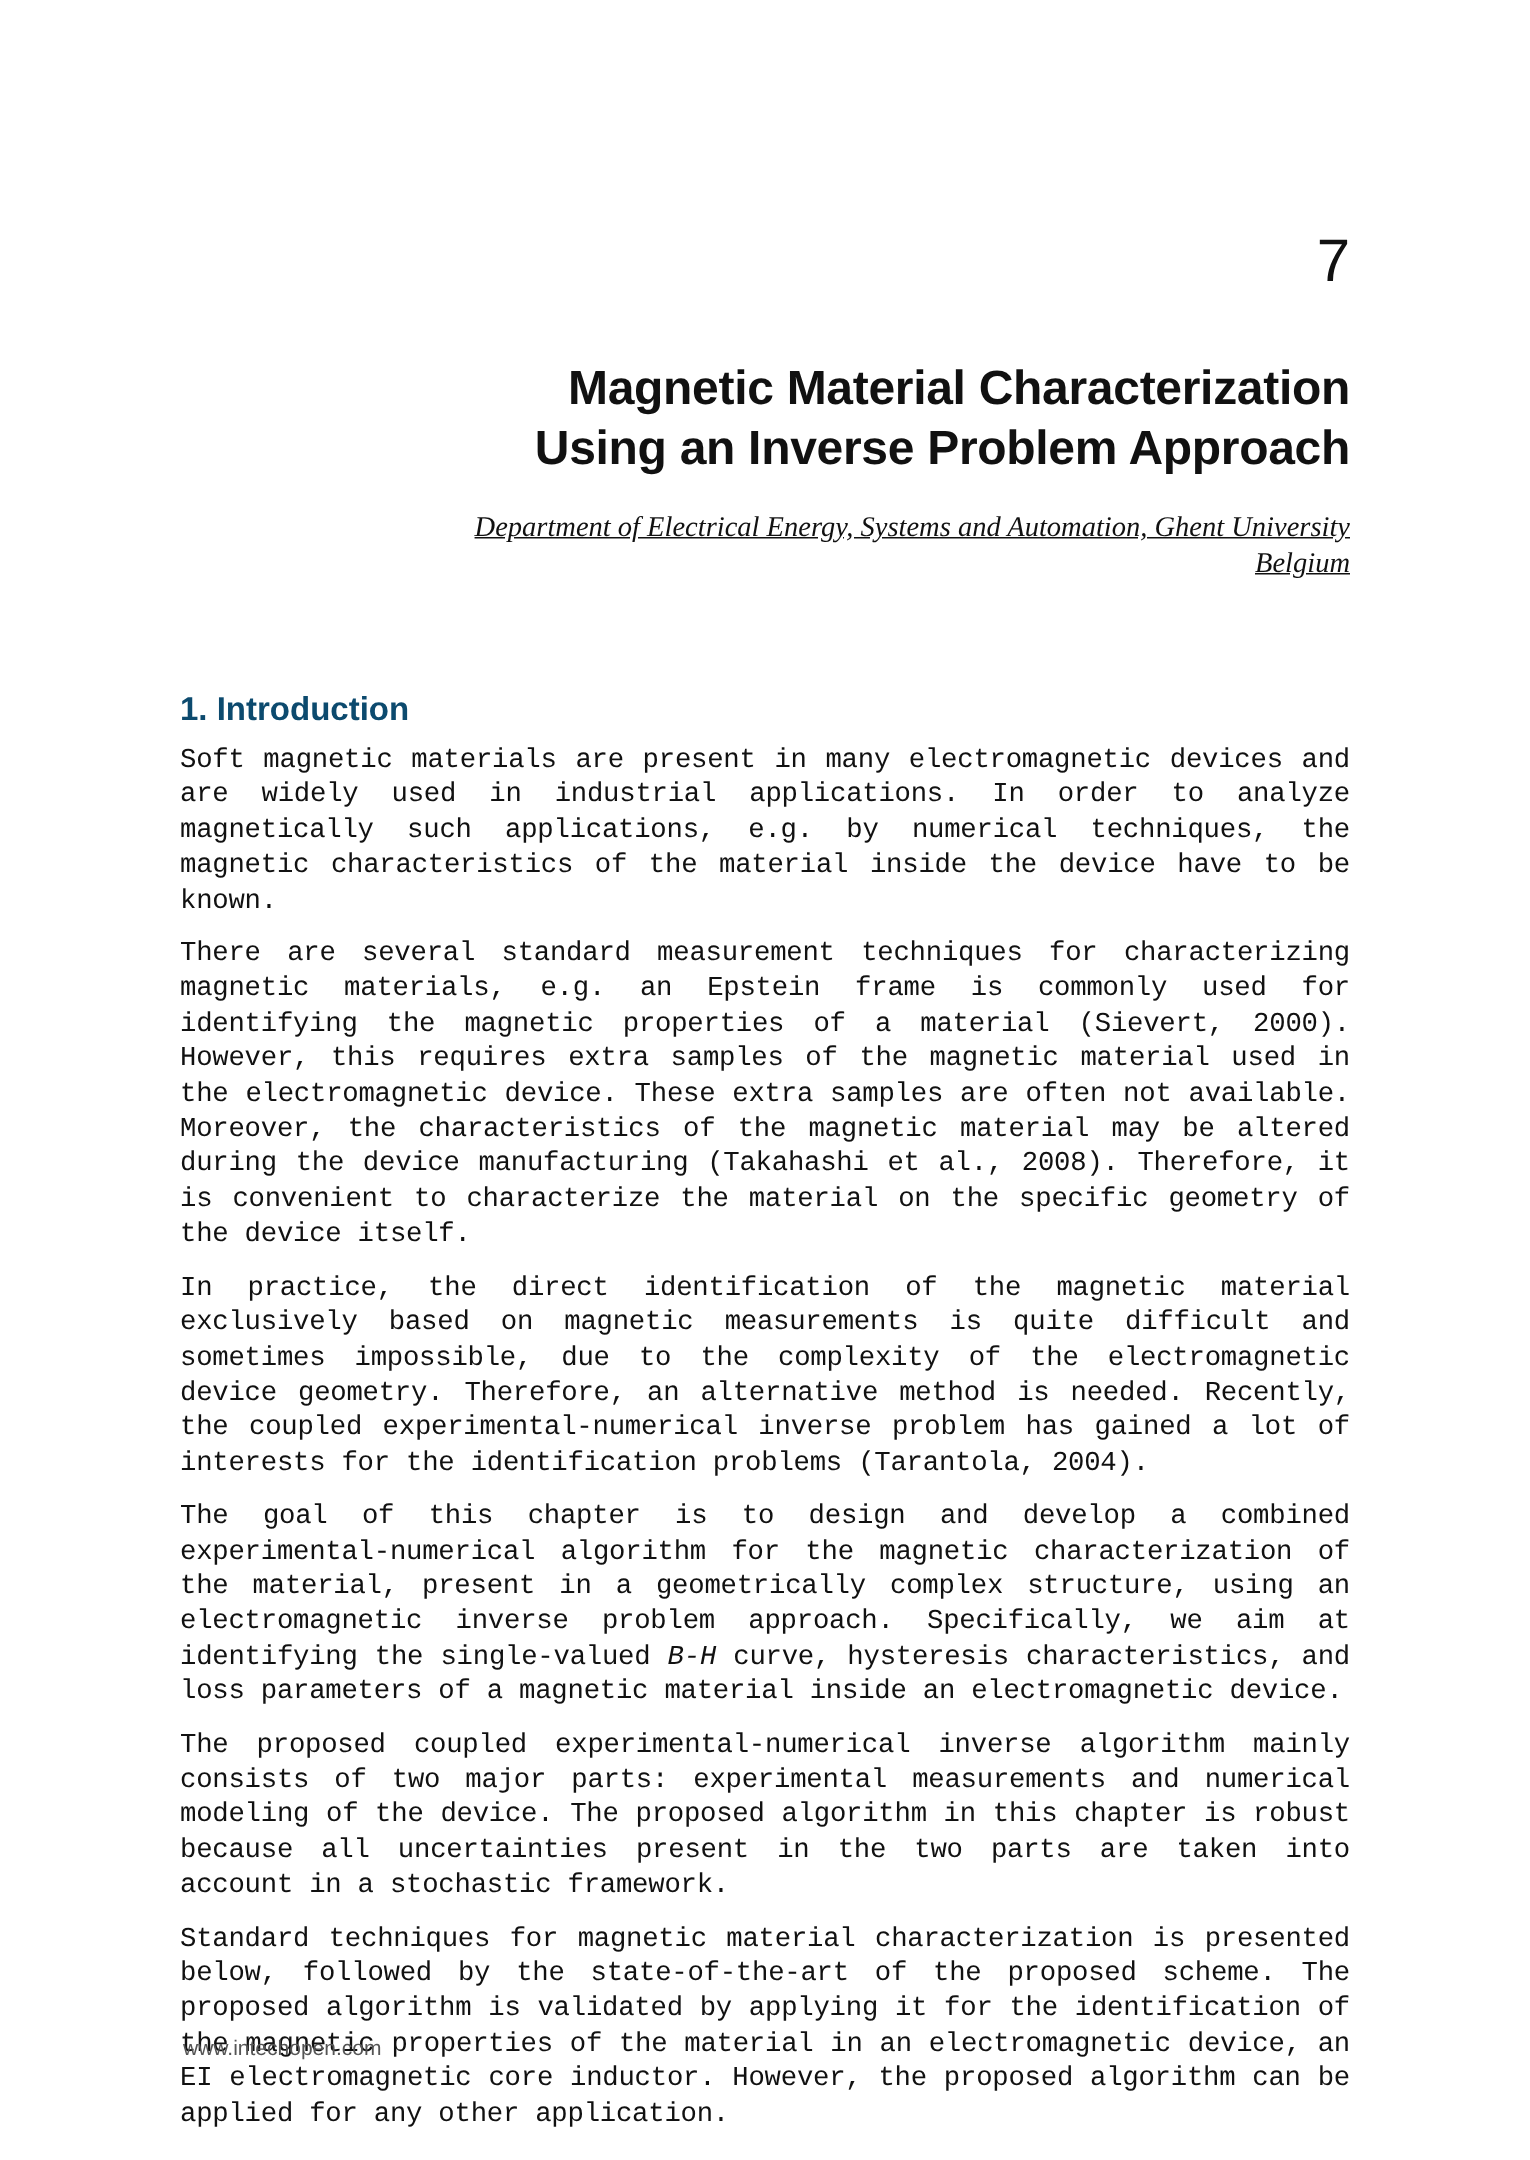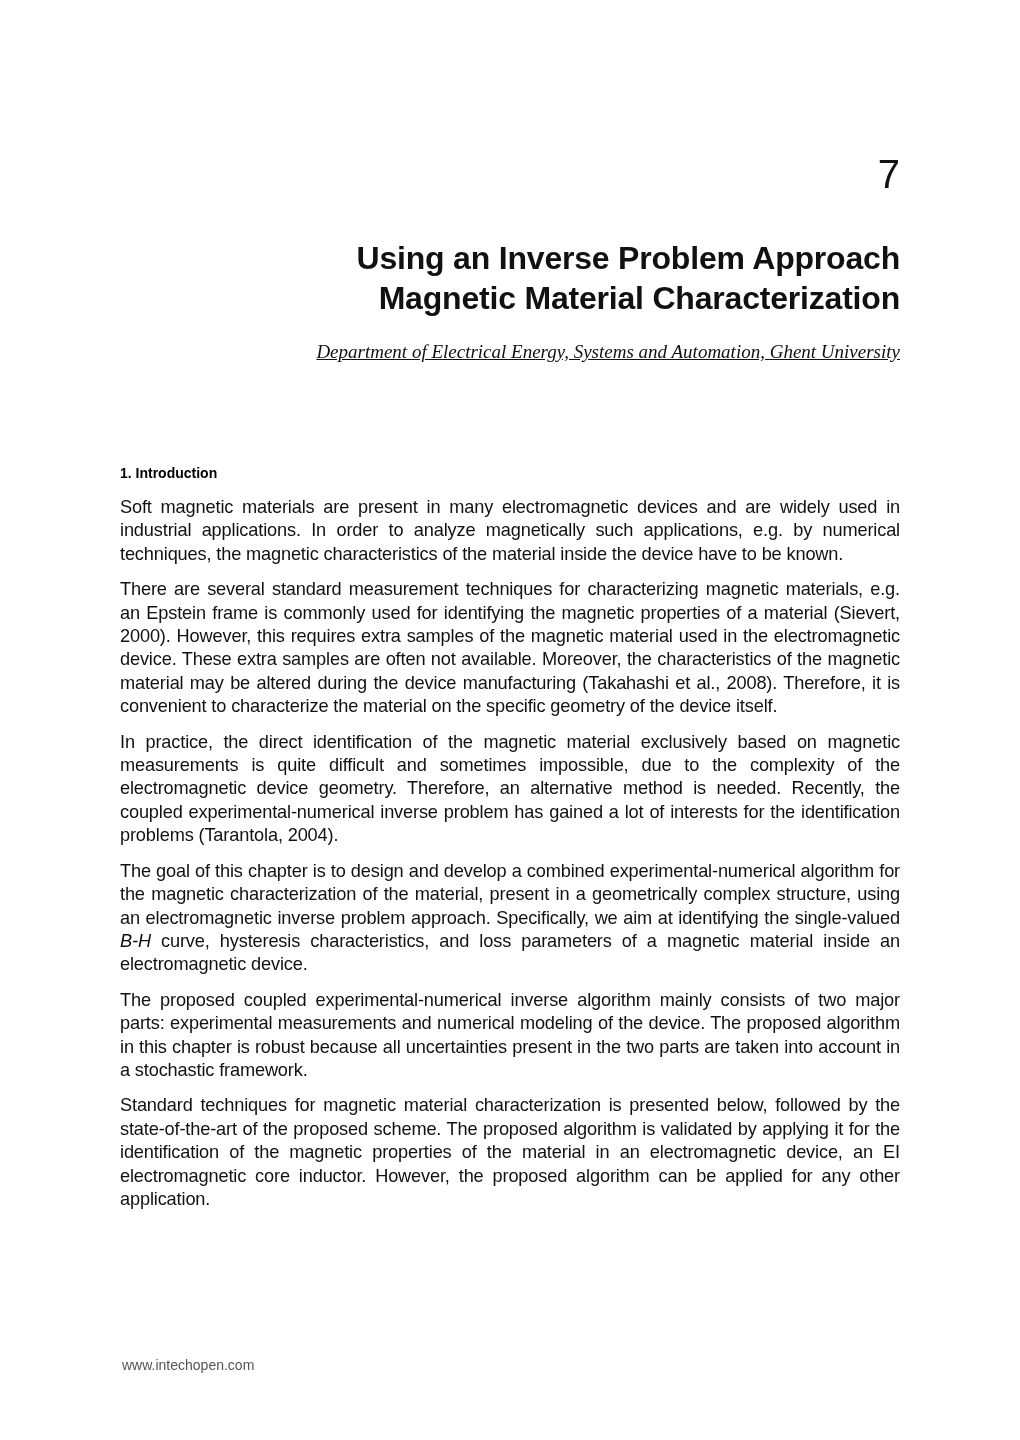--- a/index.html
+++ b/index.html
@@ -64,27 +64,27 @@
     }
     .content {
       position: absolute;
       left: 120px;
       top: 461px;
       width: 780px;
     }
     .section-heading {
       font-family: "Liberation Sans", sans-serif;
       font-weight: bold;
-      font-size: 14px;
+      font-size: 22px;
       line-height: 24px;
       margin: 0 0 11px 0;
-      color: #000000;
+      color: #0c4a6e;
     }
     .para {
-      font-family: Liberation Sans, sans-serif;
+      font-family: Liberation Mono, monospace;
       font-size: 18.2px;
       line-height: 23.4px;
       text-align: justify;
       margin: 0 0 12px 0;
       color: #111;
       letter-spacing: -0.15px;
     }
     .footer-url {
       position: absolute;
       left: 122px;
@@ -93,26 +93,27 @@
       font-size: 14px;
       color: #555555;
     }
   </style>
 </head>
 <body>
 
 <div class="chapter-number">7</div>
 
 <div class="title-block">
+  <span class="title-line">Magnetic Material Characterization</span>
   <span class="title-line">Using an Inverse Problem Approach</span>
-  <span class="title-line">Magnetic Material Characterization</span>
 </div>
 
 <div class="authors-block">
   <span class="affil">Department of Electrical Energy, Systems and Automation, Ghent University</span>
+  <span class="affil">Belgium</span>
 </div>
 
 <div class="content">
   <h2 class="section-heading">1. Introduction</h2>
   <p class="para">Soft magnetic materials are present in many electromagnetic devices and are widely used in industrial applications. In order to analyze magnetically such applications, e.g. by numerical techniques, the magnetic characteristics of the material inside the device have to be known.</p>
   <p class="para">There are several standard measurement techniques for characterizing magnetic materials, e.g. an Epstein frame is commonly used for identifying the magnetic properties of a material (Sievert, 2000).  However, this requires extra samples of the magnetic material used in the electromagnetic device.  These extra samples are often not available.  Moreover, the characteristics of the magnetic material may be altered during the device manufacturing (Takahashi et al., 2008). Therefore, it is convenient to characterize the material on the specific geometry of the device itself.</p>
   <p class="para">In practice, the direct identification of the magnetic material exclusively based on magnetic measurements is quite difficult and sometimes impossible, due to the complexity of the electromagnetic device geometry.  Therefore, an alternative method is needed.  Recently, the coupled experimental-numerical inverse problem has gained a lot of interests for the identification problems (Tarantola, 2004).</p>
   <p class="para"><span>The goal of this chapter is to design and develop a combined experimental-numerical algorithm for the magnetic characterization of the material, present in a geometrically complex structure, using an electromagnetic inverse problem approach. Specifically, we aim at identifying the single-valued </span><em>B-H</em><span> curve, hysteresis characteristics, and loss parameters of a magnetic material inside an electromagnetic device.</span></p>
   <p class="para">The proposed coupled experimental-numerical inverse algorithm mainly consists of two major parts:  experimental measurements and numerical modeling of the device.  The proposed algorithm in this chapter is robust because all uncertainties present in the two parts are taken into account in a stochastic framework.</p>
   <p class="para">Standard techniques for magnetic material characterization is presented below, followed by the state-of-the-art of the proposed scheme. The proposed algorithm is validated by applying it for the identification of the magnetic properties of the material in an electromagnetic device, an EI electromagnetic core inductor. However, the proposed algorithm can be applied for any other application.</p>

